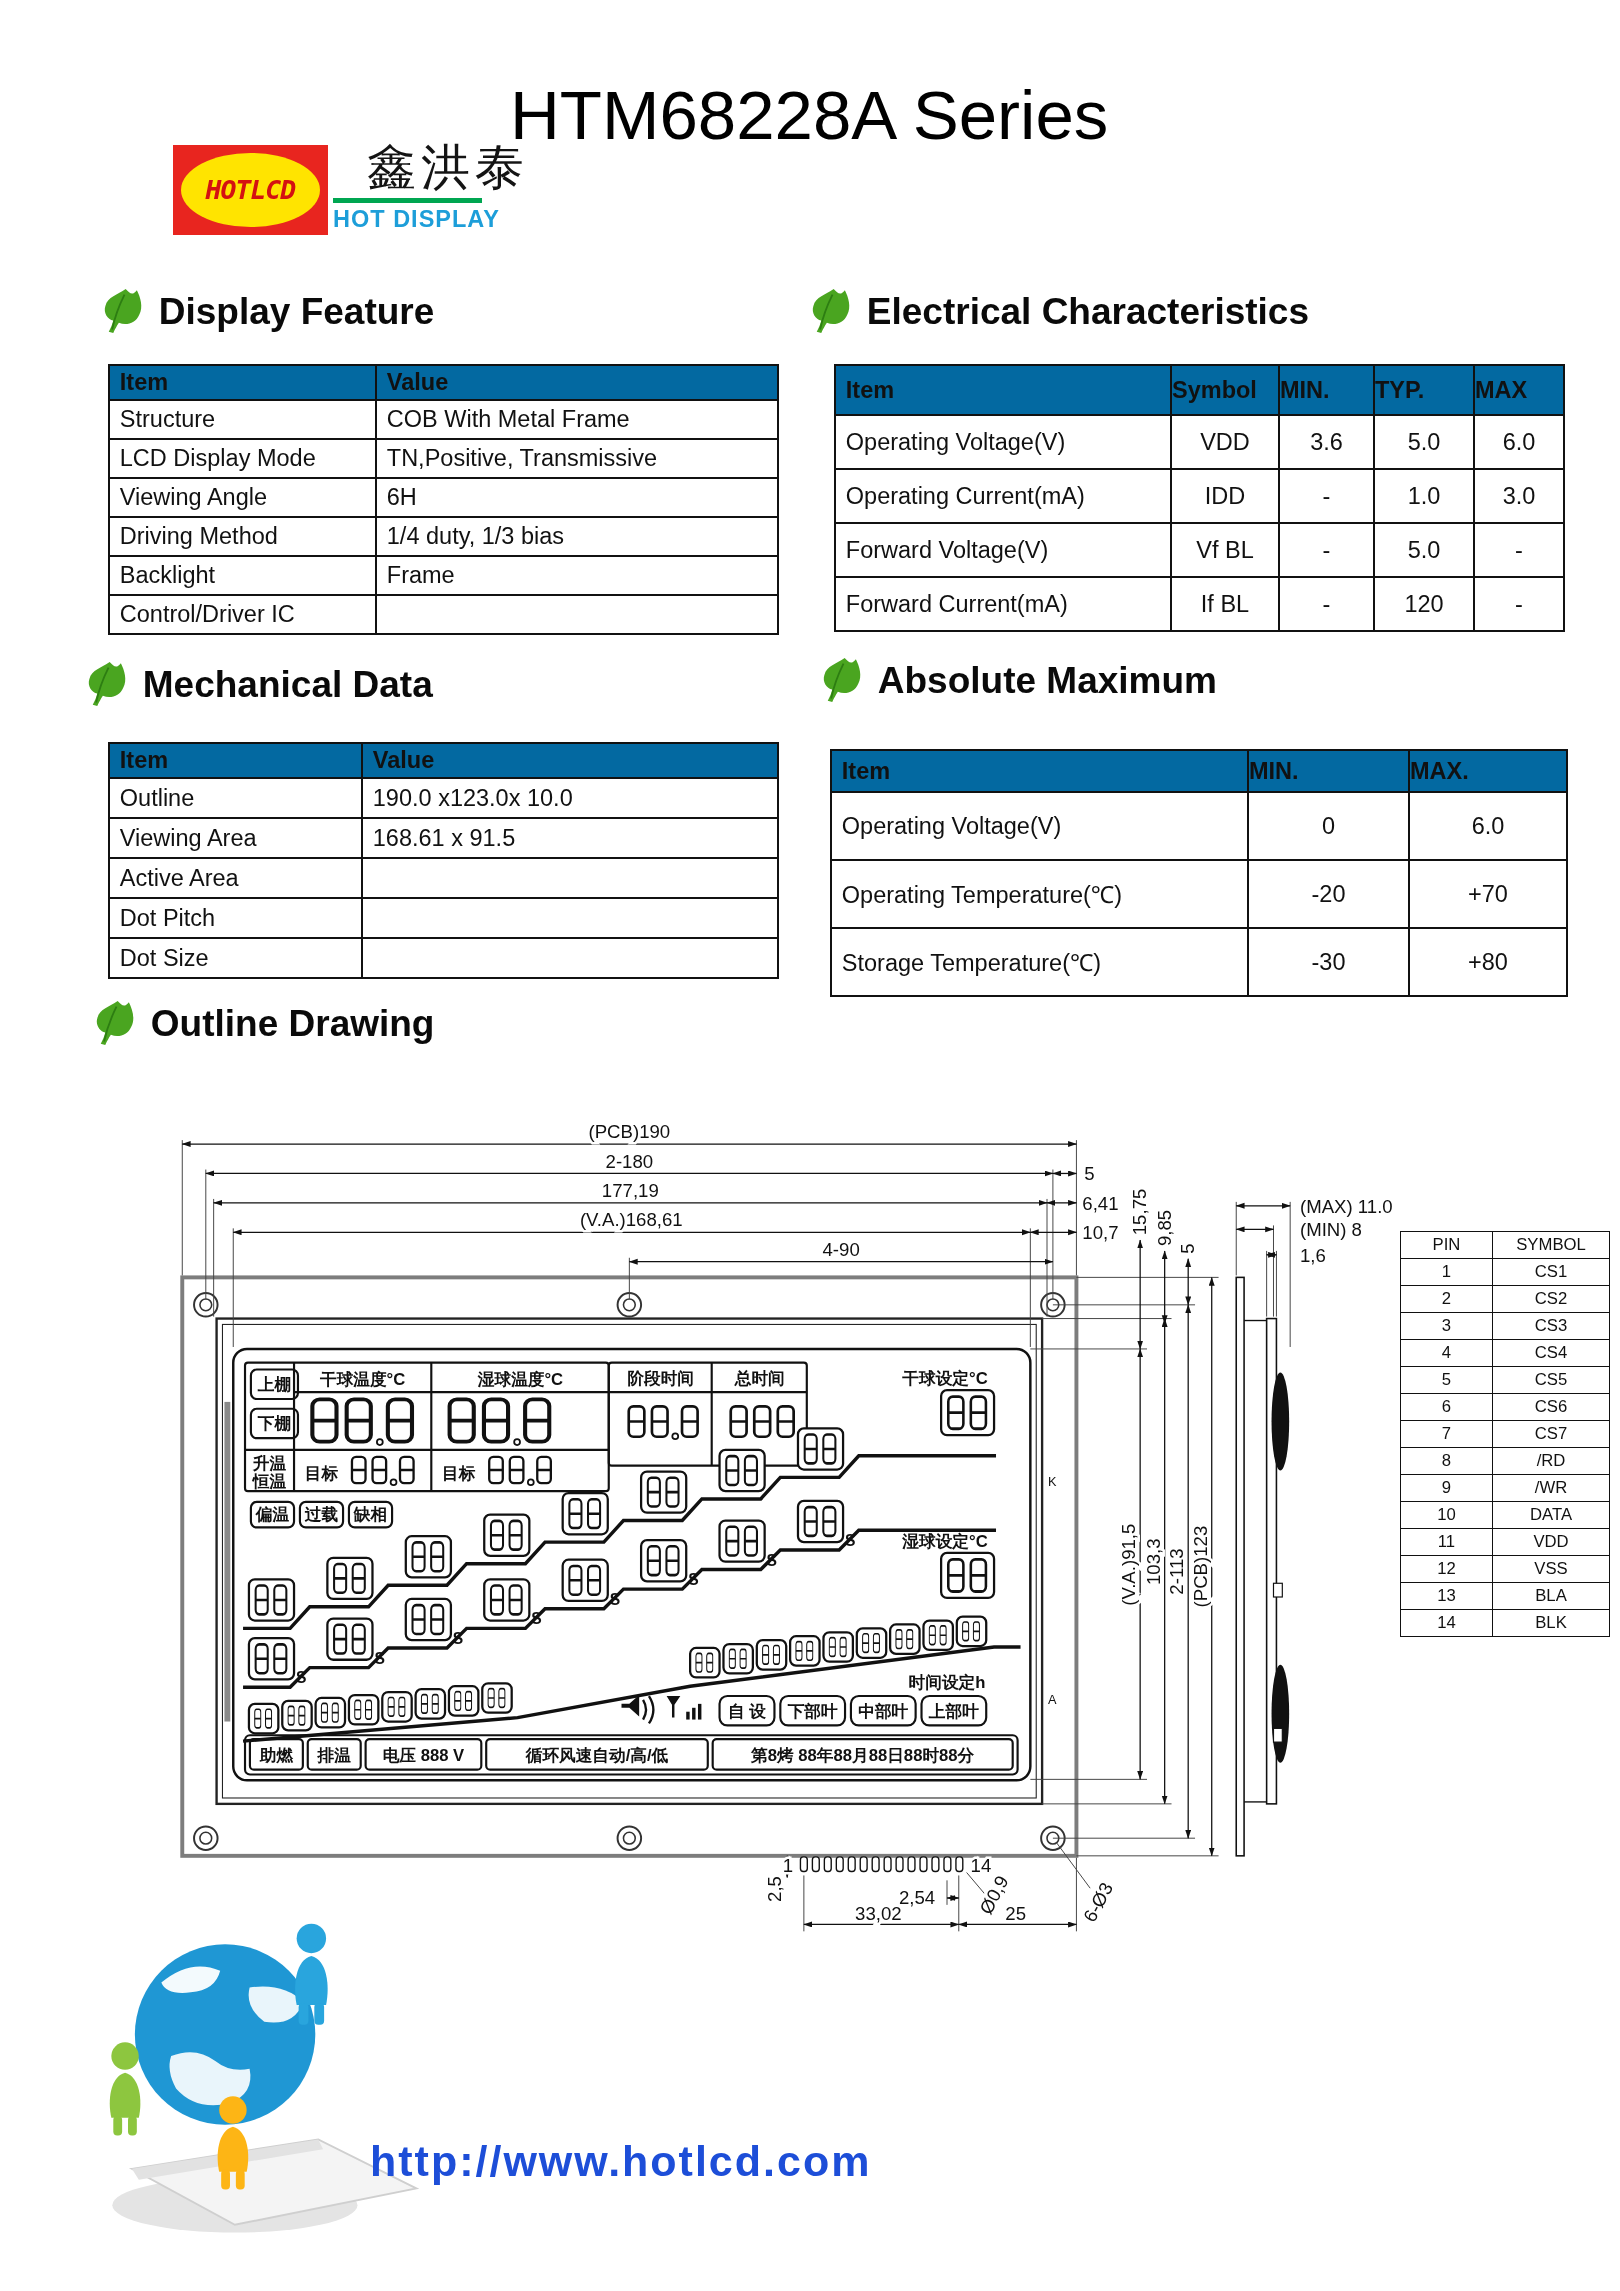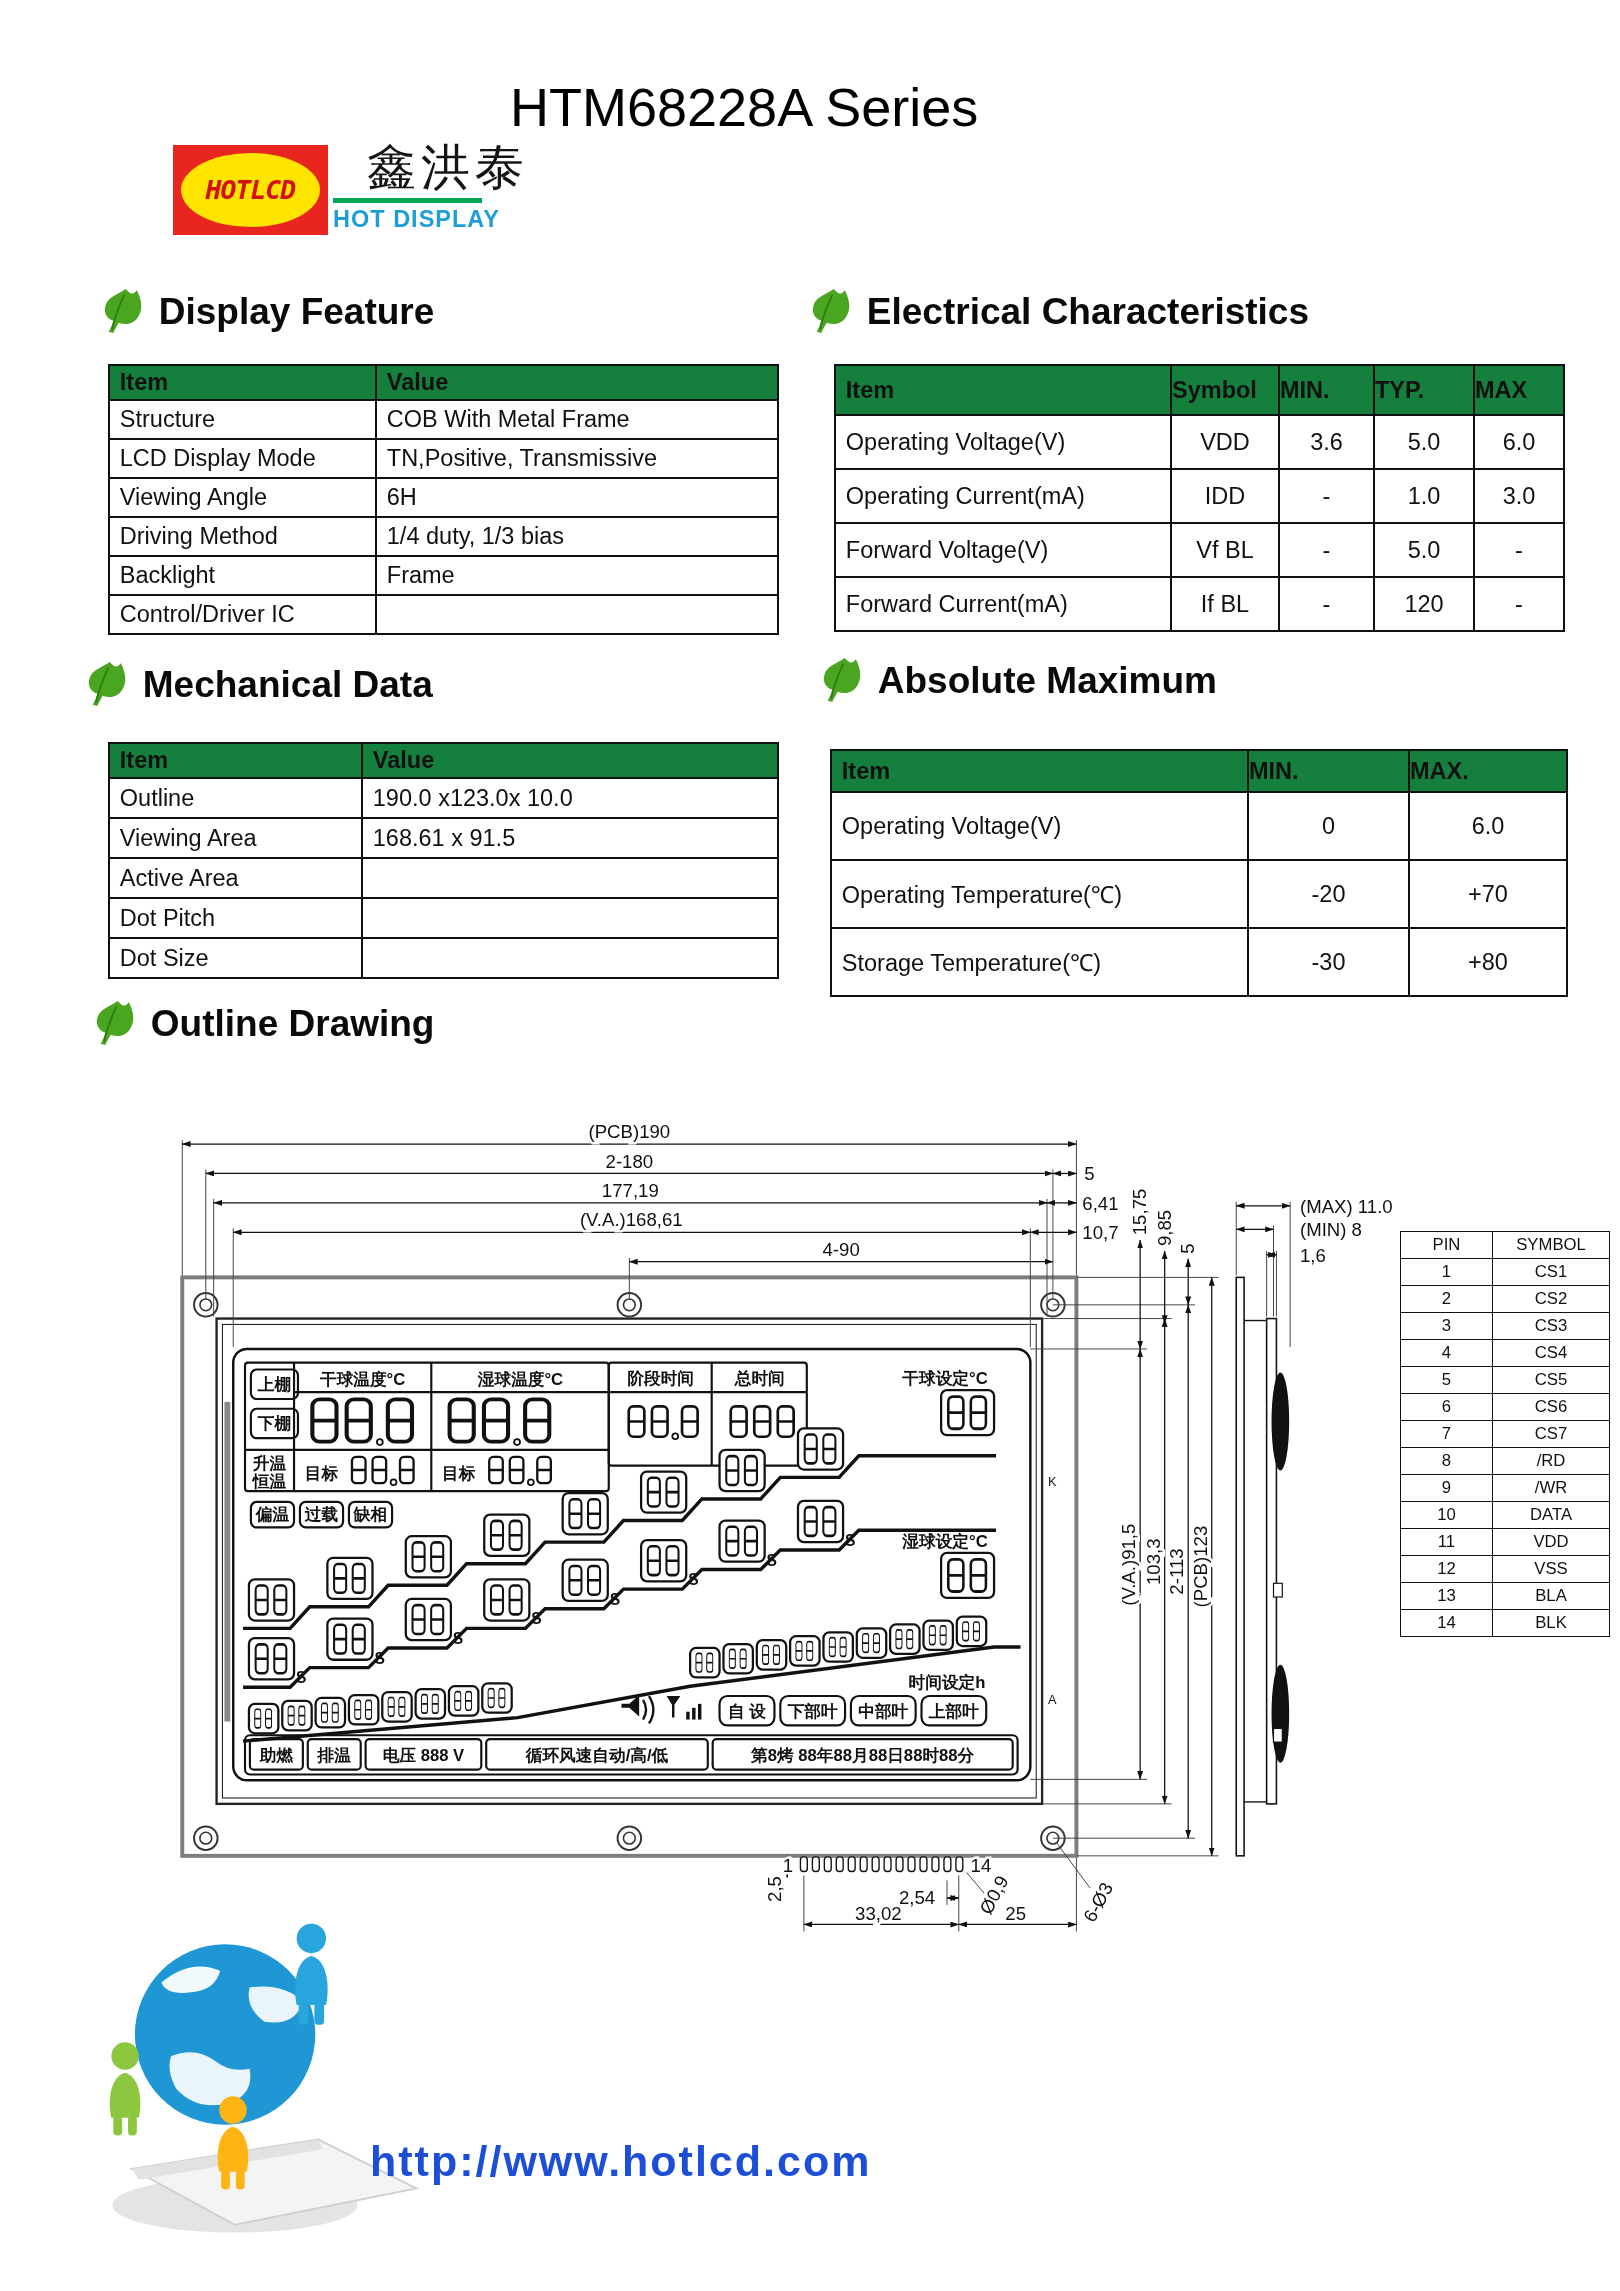--- a/index.html
+++ b/index.html
@@ -8,29 +8,29 @@
   .abs{position:absolute;}
   
   .logo-red{position:absolute;left:173px;top:145px;width:155px;height:90px;background:#e8251f;}
   .logo-ell{position:absolute;left:7.8px;top:7.8px;width:139px;height:74px;background:#ffe400;border-radius:50%;
             display:flex;align-items:center;justify-content:center;}
   .logo-txt{font-family:"DejaVu Sans Mono",monospace;font-style:italic;font-weight:bold;
             font-size:26.5px;color:#d41111;letter-spacing:-1px;}
   .logo-cn{position:absolute;left:335px;top:135px;font-size:49px;font-weight:normal;letter-spacing:4.9px;color:#141414;margin-left:32px;}
   .logo-bar{position:absolute;left:333px;top:198px;width:149px;height:4.9px;background:#00a651;}
   .logo-sub{position:absolute;left:333px;top:206px;font-size:23.5px;font-weight:bold;color:#1d9ed9;letter-spacing:1px;}
-  .page-title{position:absolute;left:510px;top:76px;font-size:54px;color:#000;}
+  .page-title{position:absolute;left:510px;top:76px;font-size:69px;color:#000;}
   
   .sec{position:absolute;display:flex;align-items:center;gap:11.8px;}
   .sec-title{font-size:37px;font-weight:bold;color:#0a0a0a;}
   .leaf{width:45px;height:51px;}
   
   .tbl{position:absolute;border-collapse:collapse;table-layout:fixed;background:#fff;}
   .tbl th,.tbl td{border:2px solid #111;font-size:23.5px;padding:0 5.9px 0 9.8px;white-space:nowrap;overflow:hidden;}
-  .tbl th{background:#15803d;text-align:left;font-weight:bold;}
+  .tbl th{background:#0369a1;text-align:left;font-weight:bold;}
   .ctr{text-align:center;padding:0 !important;}
   #tbl-df{left:108px;top:364px;width:671px;}  #tbl-df td{height:37px;} #tbl-df th{height:33px;}
   #tbl-ec{left:834px;top:364px;width:731px;}  #tbl-ec td{height:52px;} #tbl-ec th{height:48px;}
   #tbl-md{left:108px;top:742px;width:671px;}  #tbl-md td{height:38px;} #tbl-md th{height:33px;}
   #tbl-am{left:830px;top:749px;width:738px;}  #tbl-am td{height:66px;} #tbl-am th{height:40px;}
   #tbl-pins{left:1378px;top:1231px;width:210px;margin-left:22px;}
   #tbl-pins th,#tbl-pins td{border:1.6px solid #111;font-size:16.7px;text-align:center;padding:0;font-weight:normal;}
   #tbl-pins th{background:#fff;height:25.5px;} #tbl-pins td{height:26px;}
   
   svg text{font-family:"Liberation Sans",sans-serif;}

